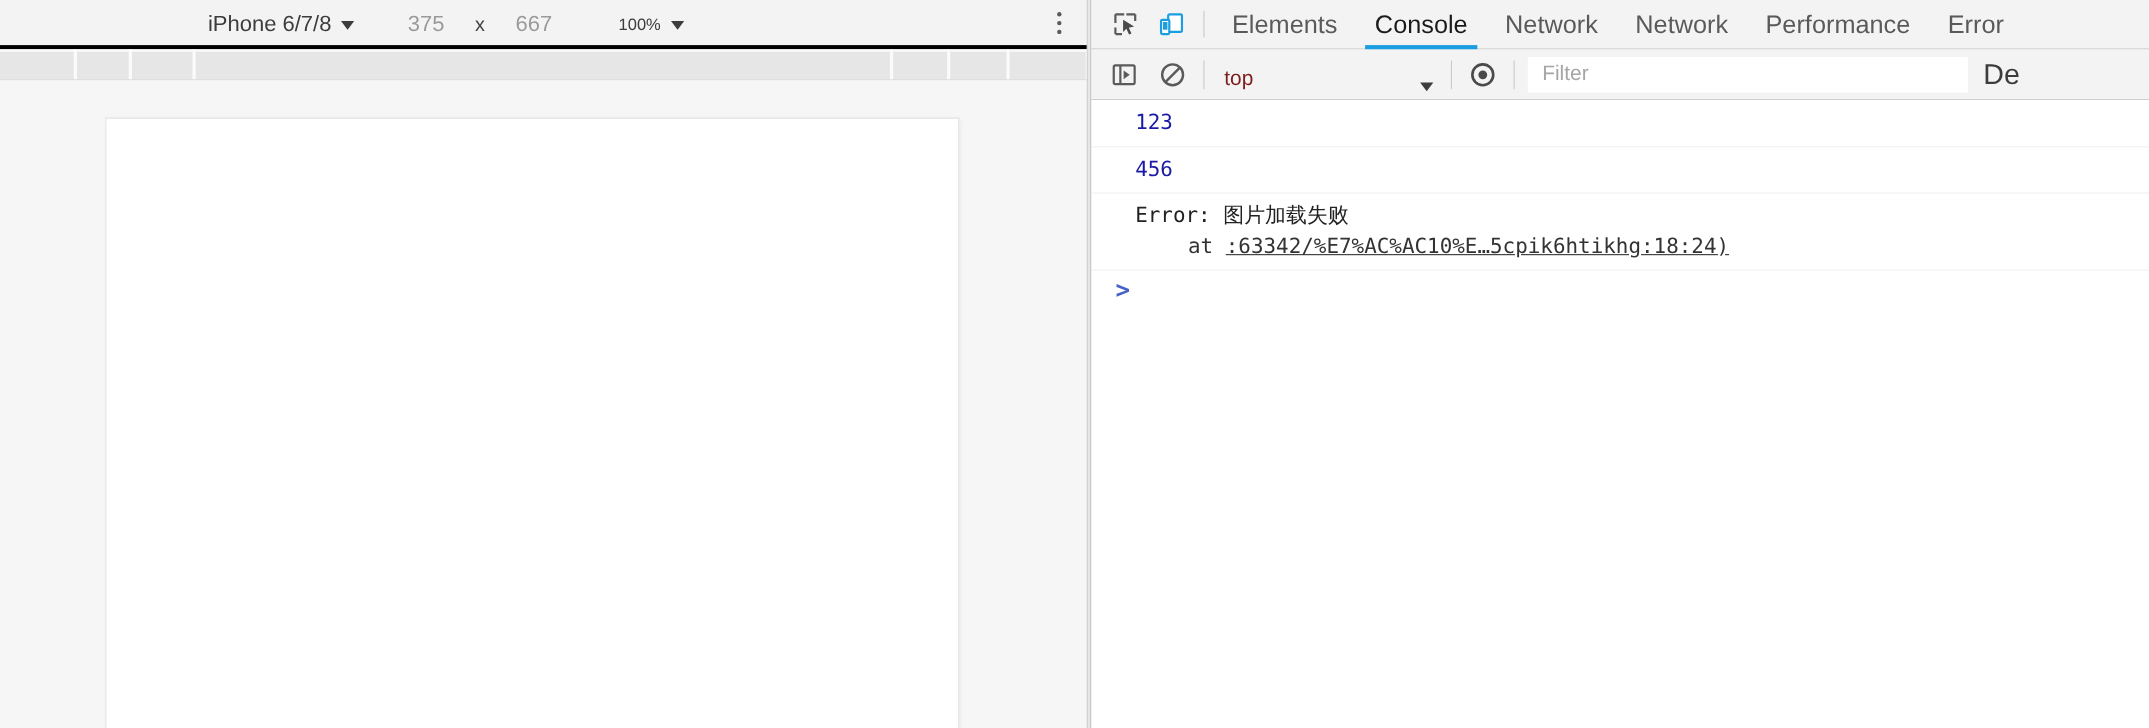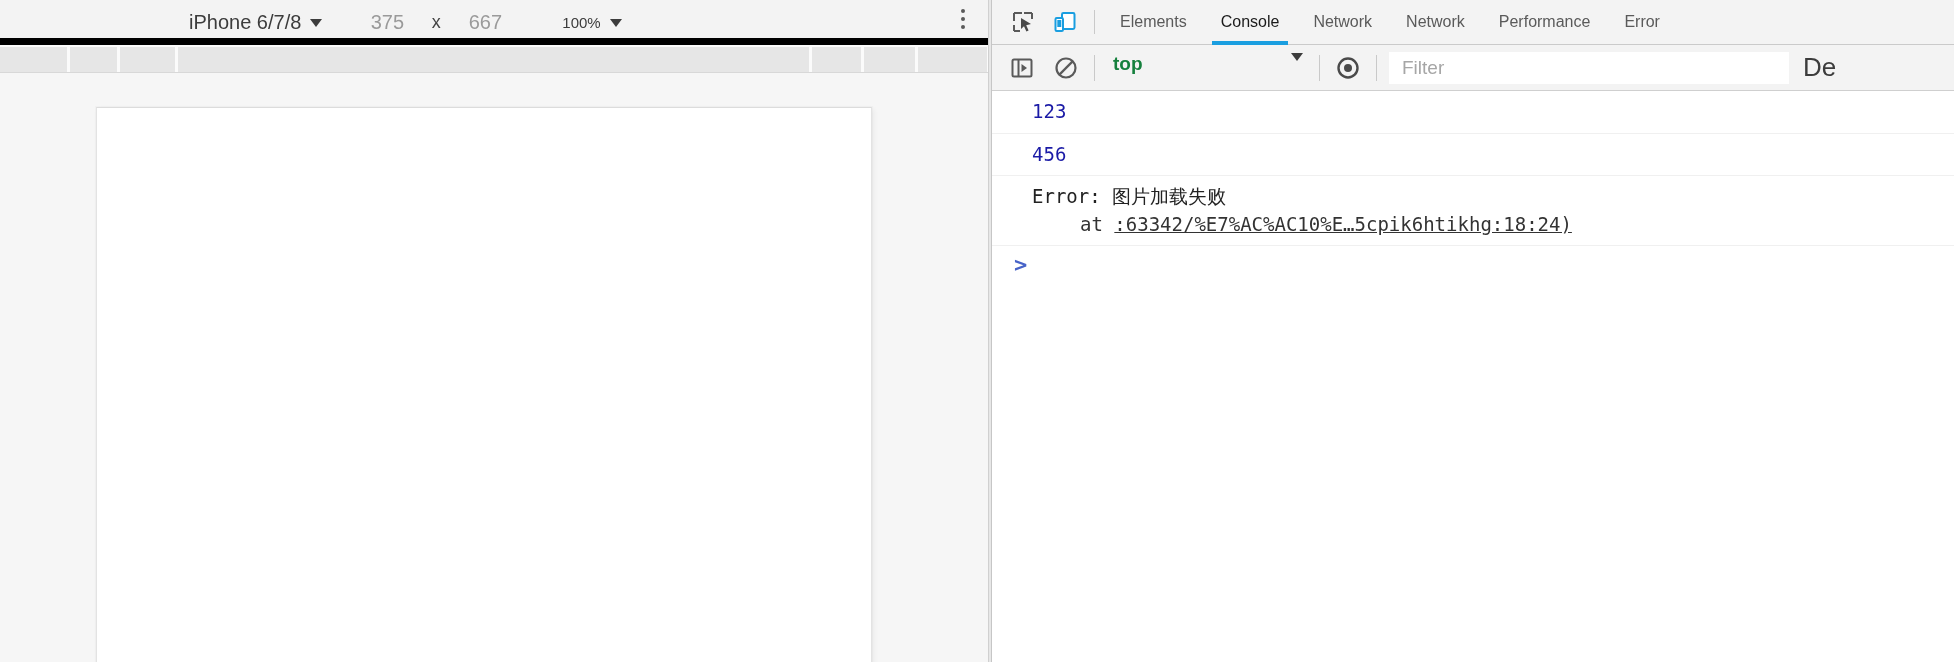--- a/index.html
+++ b/index.html
@@ -29,21 +29,21 @@
     display: flex;
     flex-direction: column;
     flex: 0 0 992px;
   }
 
   .device-toolbar {
     position: relative;
     height: 45px;
     flex: 0 0 45px;
     background: #f3f3f3;
-    border-bottom: 7px solid #000000;
+    border-bottom: 4px solid #000000;
     display: flex;
     align-items: center;
   }
 
   .dt-center {
     position: absolute;
     left: 185px;
     top: 0;
     height: 45px;
     display: flex;
@@ -210,21 +210,21 @@
     margin: 10px 8px;
     background: #c9c9c9;
     flex: 0 0 1px;
   }
 
   .dev-tab {
     position: relative;
     display: flex;
     align-items: center;
     padding: 0 17px;
-    font-size: 16px;
+    font-size: 23px;
     color: #5a5a5a;
     cursor: default;
     white-space: nowrap;
   }
   .dev-tab.active { color: #1a1a1a; }
   .dev-tab.active::after {
     content: "";
     position: absolute;
     left: 8px; right: 8px; bottom: -1px;
     height: 4px;
@@ -251,29 +251,28 @@
   }
   .ct-divider {
     width: 1px;
     height: 26px;
     background: #c9c9c9;
     margin: 0 6px;
     flex: 0 0 1px;
   }
   .ctx-select {
     display: flex;
-    align-items: flex-start;
+    align-items: flex-end;
     justify-content: space-between;
     width: 212px;
     height: 30px;
     padding: 0 10px 0 12px;
     font-size: 19px;
-    color: #15803d;
-    cursor: default;
-    font-weight: bold;
+    color: #7f1d1d;
+    cursor: default;
   }
   .ctx-select .caret-sm {
     width: 0; height: 0;
     border-left: 6px solid transparent;
     border-right: 6px solid transparent;
     border-top: 8px solid #3c3c3c;
   }
   .filter-input {
     width: 400px;
     height: 32px;

